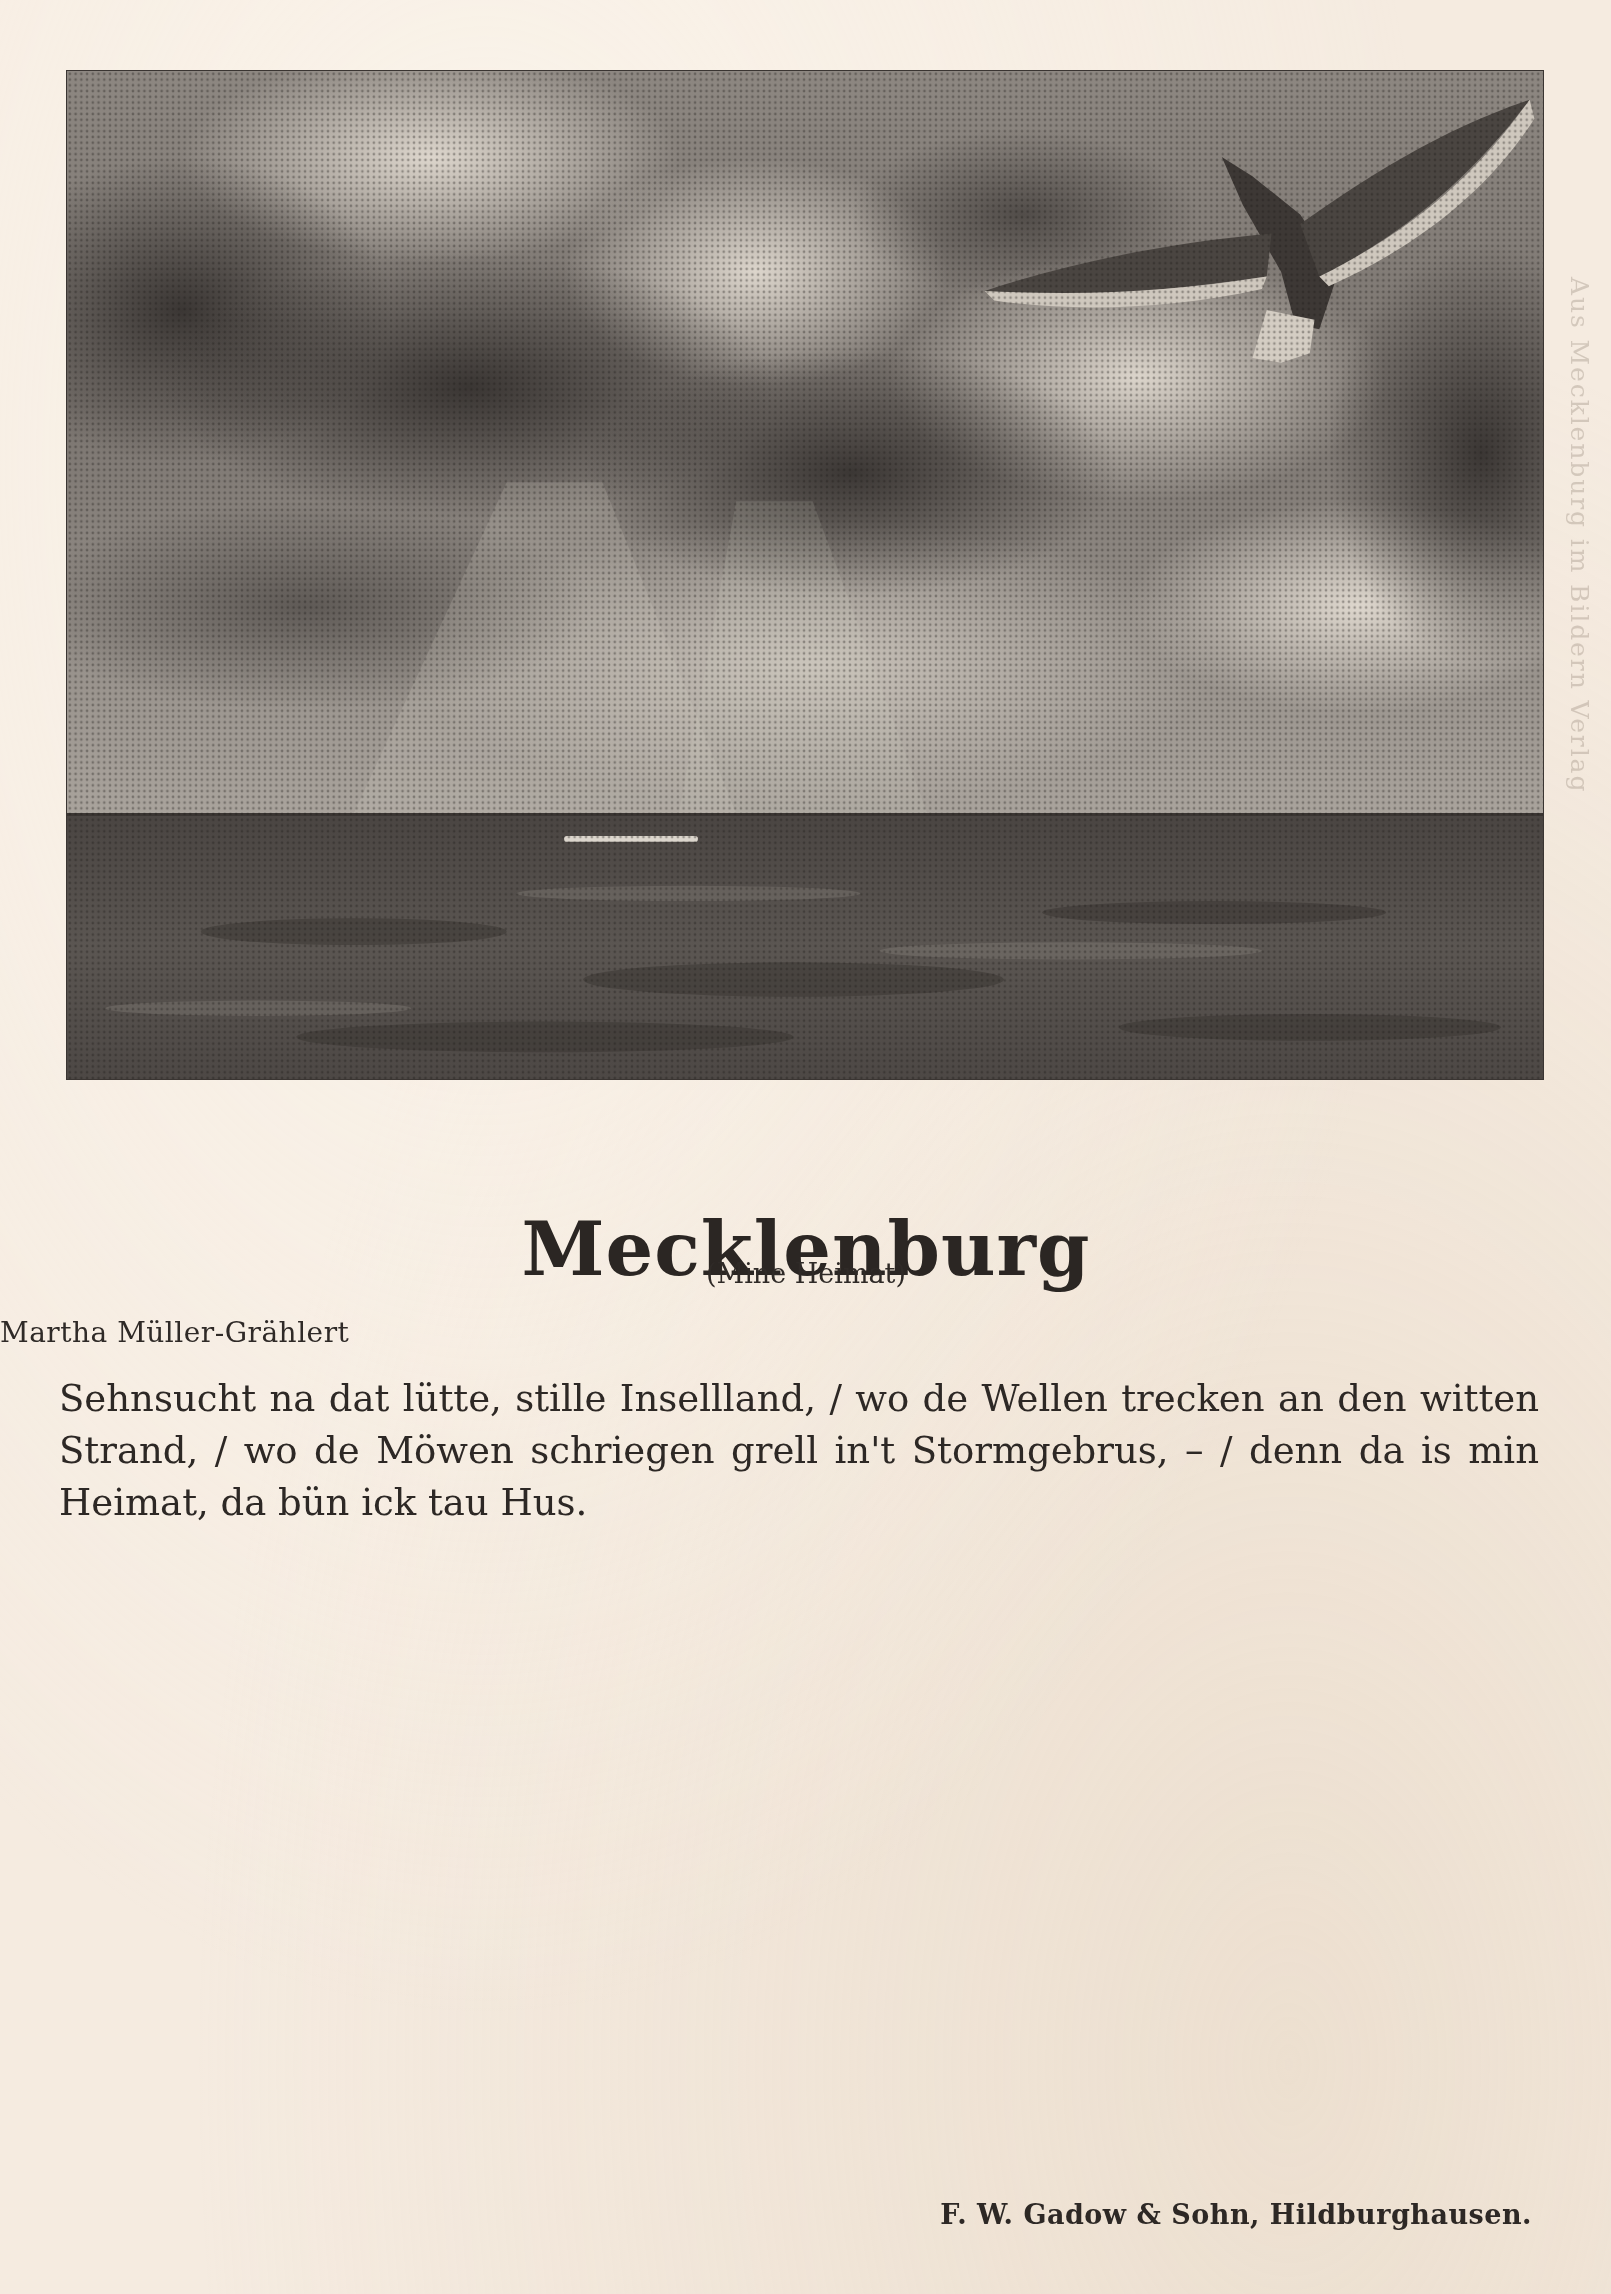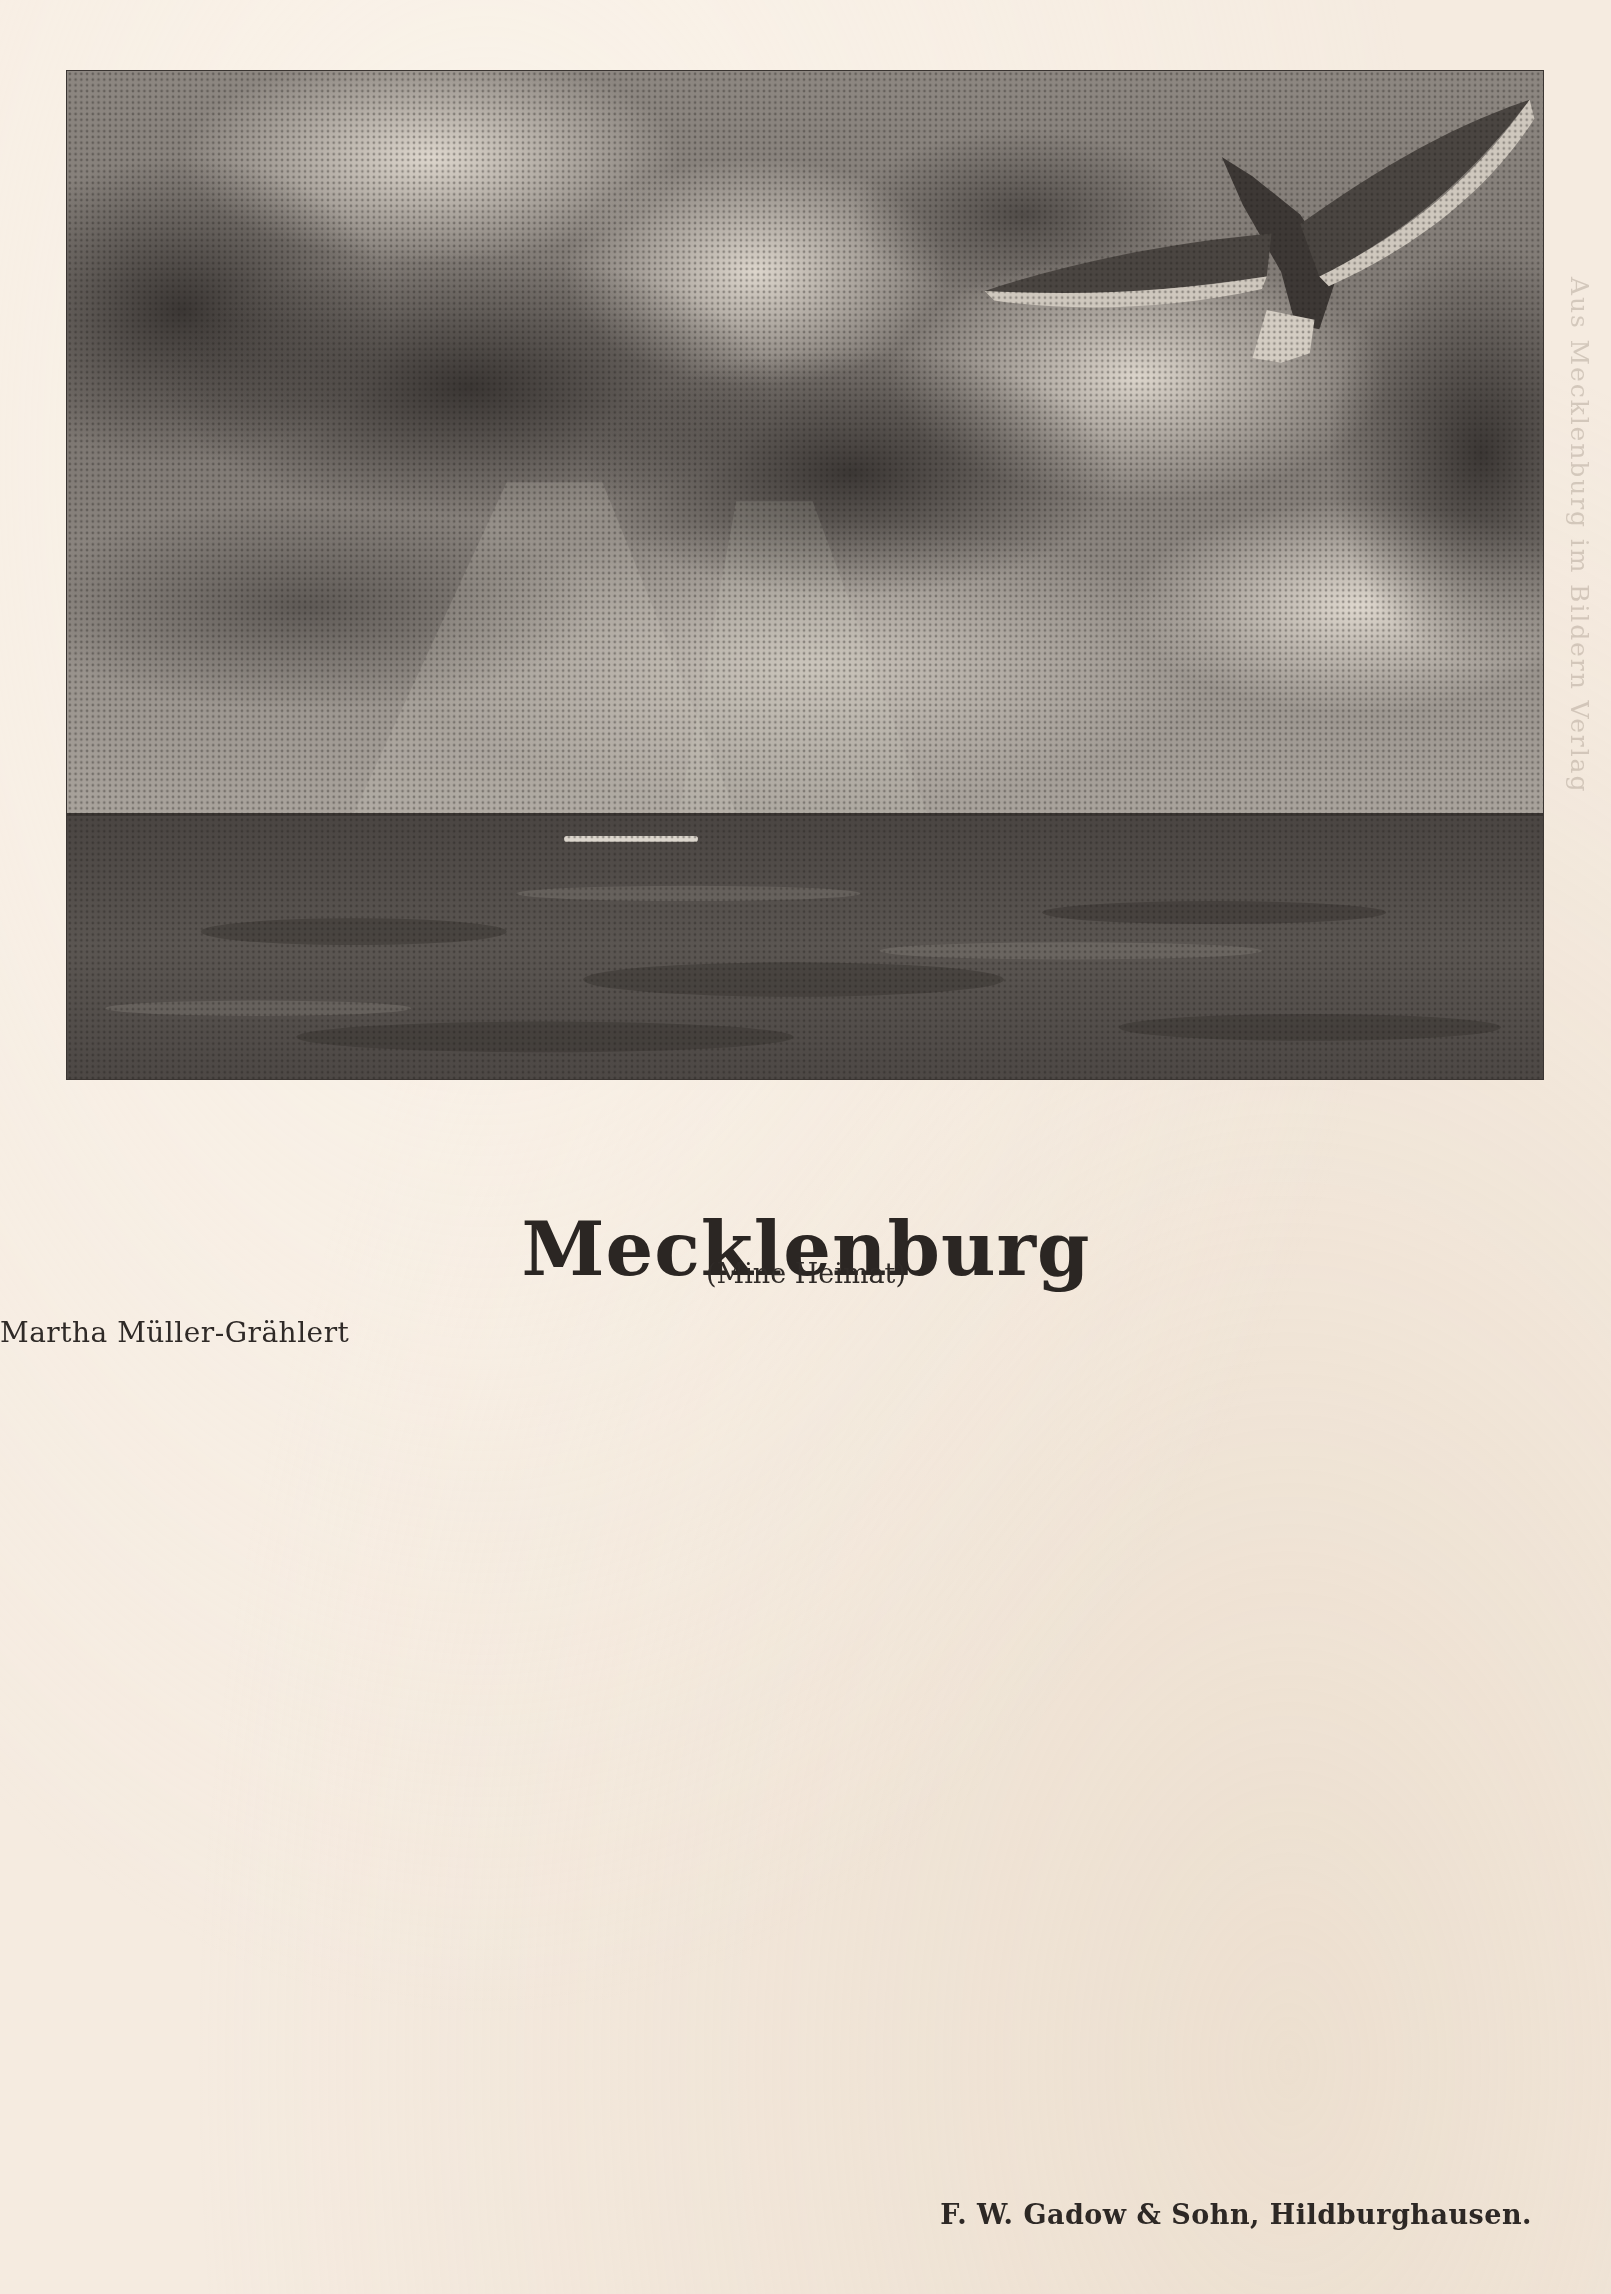--- a/index.html
+++ b/index.html
@@ -125,16 +125,17 @@
   </svg>
 </div>
 
 <div class="side-text">Aus Mecklenburg im Bildern Verlag</div>
 
 <h1 class="title">Mecklenburg</h1>
 <div class="subtitle">(Mine Heimat)</div>
 <div class="author">Martha Müller-Grählert</div>
 
 <div class="poem">
+  <p class="stanza">Sehnsucht na dat lütte, stille Insellland, / wo de Wellen trecken an den witten Strand, / wo de Möwen schriegen grell in't Stormgebrus, – / denn da is min Heimat, da bün ick tau Hus.</p>
 </div>
 
 <div class="imprint">F. W. Gadow &amp; Sohn, Hildburghausen.</div>
 
 
 </body></html>

